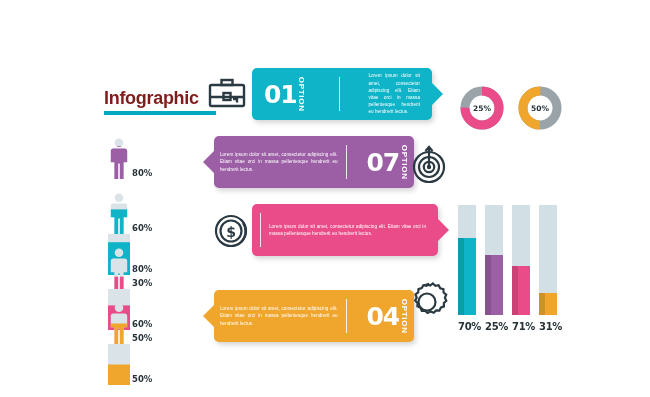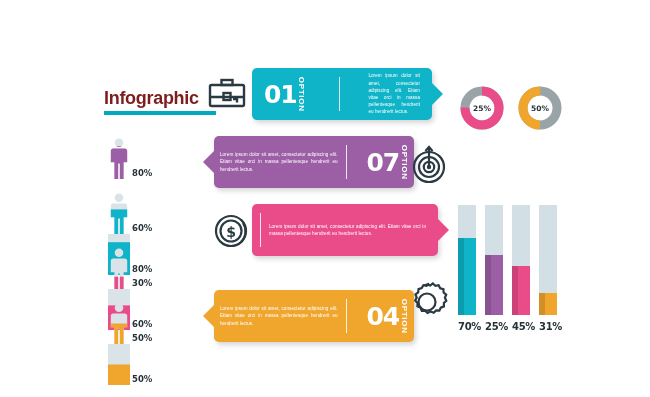--- a/index.html
+++ b/index.html
@@ -471,18 +471,18 @@
       </div>
       <div class="bar-col">
         <div class="bar-fill" style="height:22px;background:#f0a62c;">
           <div class="shade"></div>
         </div>
       </div>
     </div>
     <div class="bar-labels">
       <div class="bar-label">70%</div>
       <div class="bar-label">25%</div>
-      <div class="bar-label">45%</div>
+      <div class="bar-label">71%</div>
       <div class="bar-label">31%</div>
     </div>
   </div>
 
 </div>
 
 </body></html>

